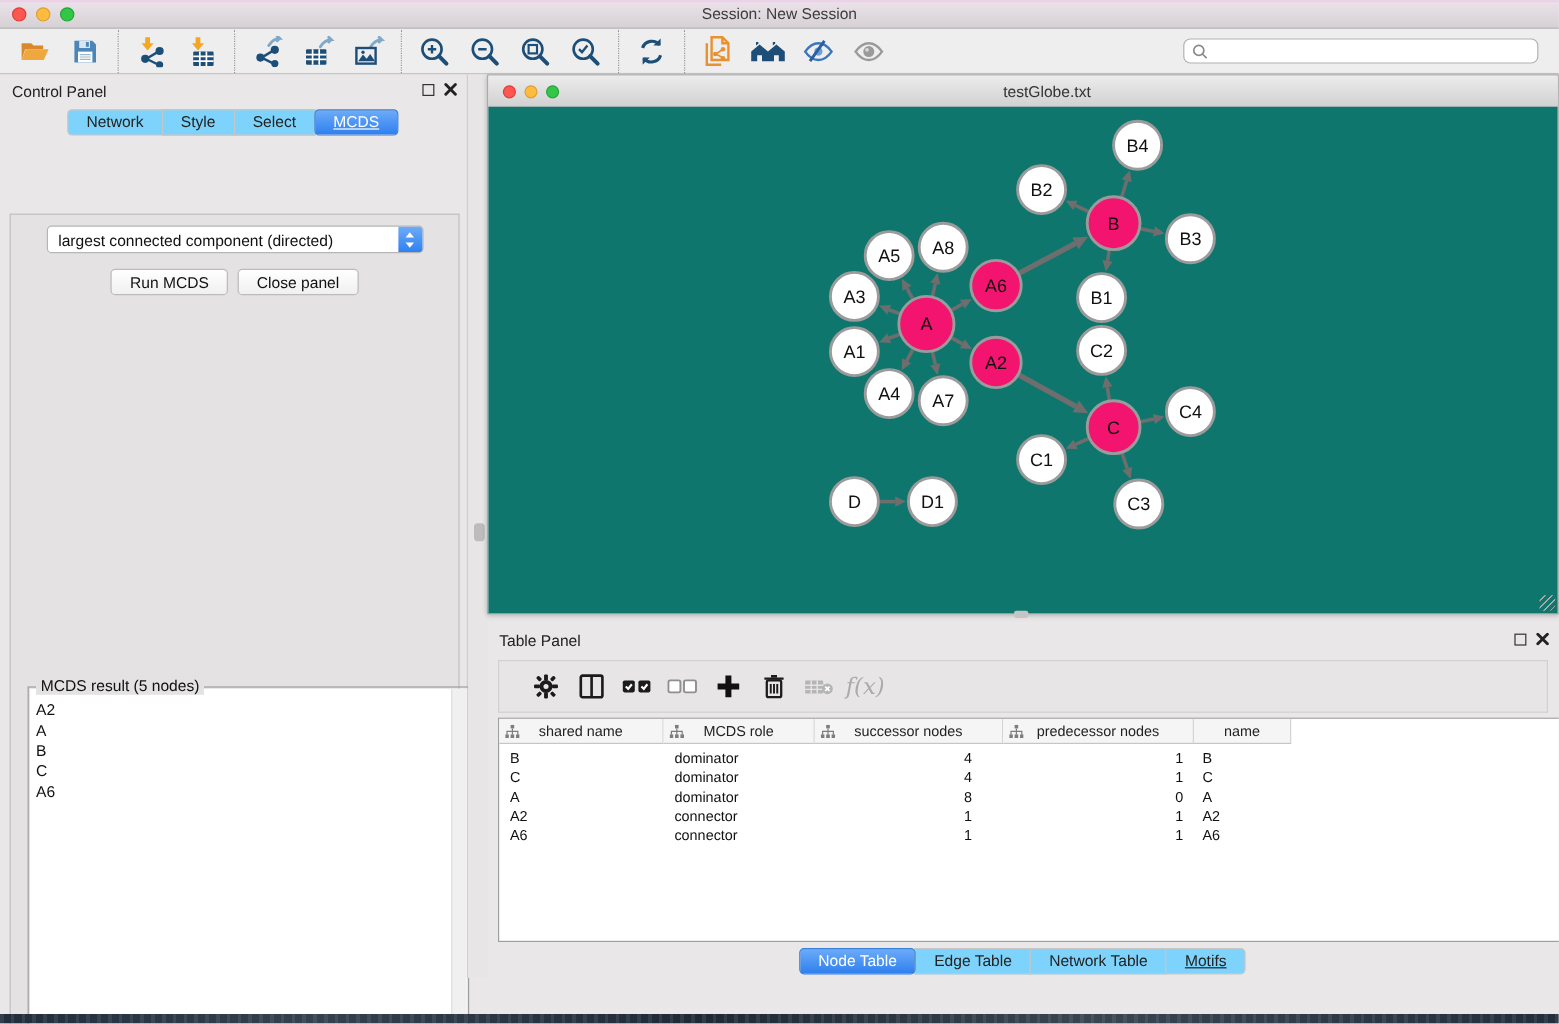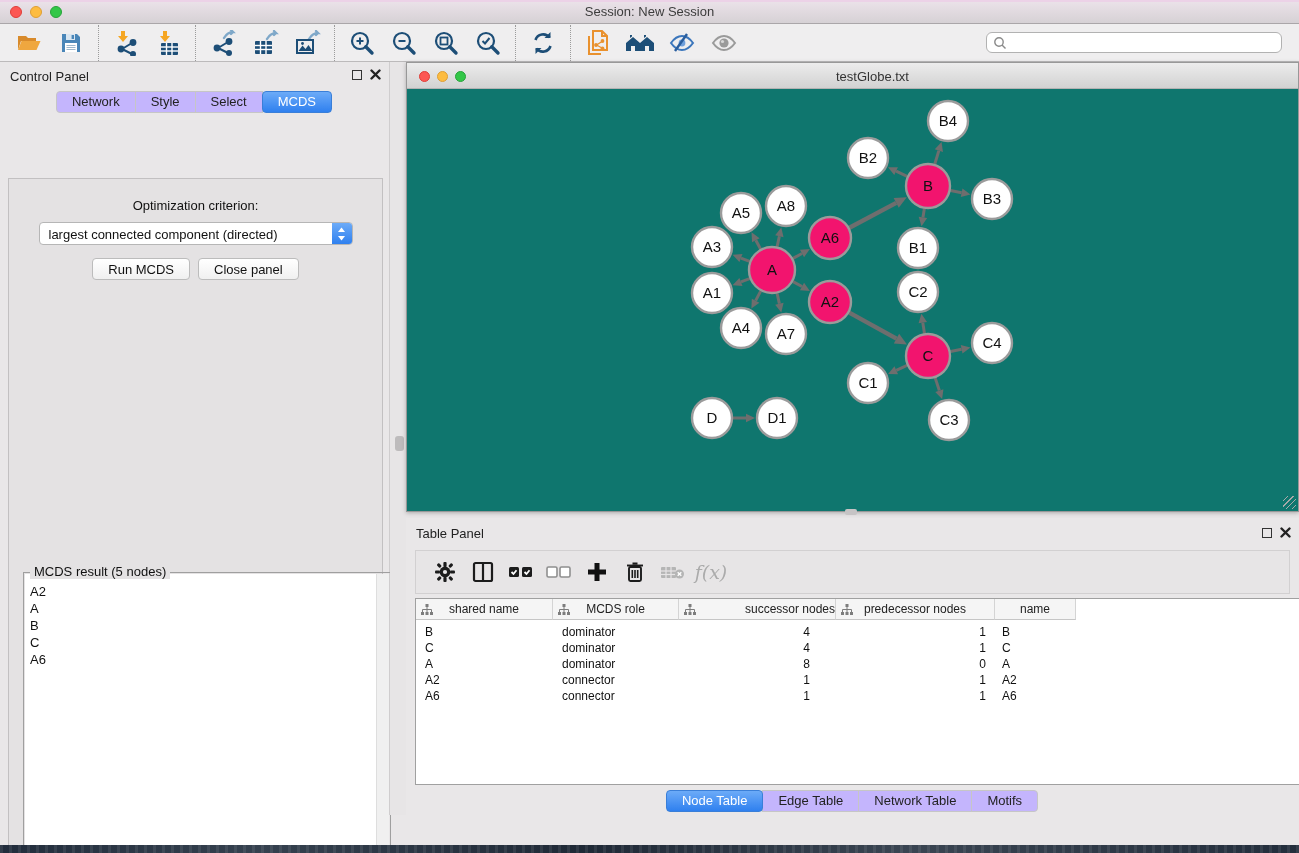--- a/index.html
+++ b/index.html
@@ -27,24 +27,24 @@
     border:1px solid #b2b2b2; border-radius:6px; display:flex; align-items:center; padding:0 6px; }
   .searchbox input { border:none; outline:none; flex:1; font-size:12px; font-family:"Liberation Sans",sans-serif; background:transparent; }
 
   
   .control-panel { position:absolute; left:0; top:62px; width:390px; height:753px; background:#e9e7e8; border-right:1px solid #cfcdce; }
   .cp-head { position:relative; height:26px; }
   .cp-title { position:absolute; left:10px; top:7px; font-size:13px; color:#222; }
   .panel-btns { position:absolute; right:8px; top:7px; display:flex; gap:8px; align-items:center; }
   .float-ico { width:10px; height:10px; border:1.6px solid #333; display:inline-block; }
   .tabs { display:flex; justify-content:center; margin-top:3px; position:relative; z-index:2; }
-  .seg { height:22px; line-height:20px; padding:0 15px; font-size:13px; color:#222; background:#c4b5fd;
+  .seg { height:22px; line-height:20px; padding:0 15px; font-size:13px; color:#222; background:#7dd3fc;
     border:1px solid #c6c6c6; margin-left:-1px; }
   .seg:first-child { border-radius:4px 0 0 4px; }
-  .seg:last-child { border-radius:0 4px 4px 0; }
+  .seg:last-child { border-radius:0 4px 4px 0;text-decoration:underline; }
   .seg.active { background:linear-gradient(#6cabf8,#2f80ef); color:#fff; border-color:#3a7fd8; border-radius:4px; position:relative; z-index:3; }
   .cp-body { position:absolute; left:8px; top:116px; width:375px; height:690px; background:#e4e2e3; border:1px solid #c2c0c1; }
   .opt-label { text-align:center; margin-top:19px; font-size:13px; color:#111; }
   .combo { position:relative; width:314px; height:23px; margin:9px auto 0; background:#fff; border:1px solid #b6b6b6; border-radius:4px; }
   .combo-text { position:absolute; left:9px; top:4px; font-size:13px; color:#111; white-space:nowrap; }
   .combo-step { position:absolute; right:0px; top:0px; width:20px; height:21px; border-radius:0 3px 3px 0;
     background:linear-gradient(#6cabf8,#2f80ef); display:flex; flex-direction:column; align-items:center; justify-content:center; gap:1px; }
   .btn-row { display:flex; justify-content:center; gap:8px; margin-top:13px; }
   .mac-btn { height:22px; padding:0 15px; font-size:13px; color:#111; background:linear-gradient(#ffffff,#f0f0f0);
     border:1px solid #bcbcbc; border-radius:4px; font-family:"Liberation Sans",sans-serif; }
@@ -66,29 +66,29 @@
   .nf-canvas svg { display:block; width:100%; height:100%; }
   .resize-grip { position:absolute; right:2px; bottom:2px; width:13px; height:13px;
     background:repeating-linear-gradient(135deg, transparent 0 3px, #a9a9a9 3px 4px); }
   .bottom-grip { position:absolute; left:438px; bottom:-4px; width:12px; height:6px; background:#c6c4c5; border-radius:2px; }
 
   
   .table-panel { position:absolute; left:16px; top:456px; width:893px; height:297px; background:#e9e7e8; }
   .tp-head { position:relative; height:26px; }
   .tp-title { position:absolute; left:10px; top:8px; font-size:13px; color:#222; }
   .tp-toolbar { position:absolute; left:9px; top:32px; width:875px; height:44px; background:#e7e5e6; border:1px solid #d2d0d1;
-    display:flex; align-items:center; padding-left:10px; }
+    display:flex; align-items:center; padding-left:20px; }
   .tp-ic { width:38px; height:32px; display:flex; align-items:center; justify-content:center; }
   .fx { font-family:"DejaVu Serif", serif; font-style:italic; font-size:19px; color:#ababab; }
   .ttable { position:absolute; left:9px; top:80px; width:969px; height:187px; background:#fff; border:1px solid #a0a0a0; overflow:hidden; }
   .thead { display:flex; height:21px; }
   .th { background:#f5f5f5; border-right:1px solid #d4d4d4; border-bottom:1px solid #c6c6c6;
     display:flex; align-items:center; justify-content:center; gap:5px; font-size:12px; color:#222; position:relative; }
   .th .hier { position:absolute; left:5px; top:5px; }
-  .th:nth-child(1){ width:137px; } .th:nth-child(2){ width:126px; } .th:nth-child(3){ width:157px;justify-content:flex-end; }
+  .th:nth-child(1){ width:137px; } .th:nth-child(2){ width:126px; } .th:nth-child(3){ width:157px; }
   .th:nth-child(4){ width:159px; } .th:nth-child(5){ width:81px; }
   .trow { display:flex; height:16px; align-items:center; font-size:12px; color:#111; }
   .td { overflow:hidden; white-space:nowrap; }
   .td.c1 { width:137px; padding-left:9px; } .td.c2 { width:126px; padding-left:9px; }
   .td.c3 { width:157px; text-align:right; padding-right:26px; }
   .td.c4 { width:159px; text-align:right; padding-right:9px; }
   .td.c5 { width:81px; padding-left:7px; }
   .tp-tabs { position:absolute; left:0; right:0; top:272px; display:flex; justify-content:center; }
 
   
@@ -288,21 +288,20 @@
           </svg>
       </span>
     </div>
     <div class="tabs">
       <span class="seg">Network</span>
       <span class="seg">Style</span>
       <span class="seg">Select</span>
       <span class="seg active">MCDS</span>
     </div>
     <div class="cp-body">
-      <div class="opt-label">Optimization criterion:</div>
       <div class="combo">
         <span class="combo-text">largest connected component (directed)</span>
         <span class="combo-step">
           <svg width="9" height="14" viewBox="0 0 9 14">
               <path d="M4.5 0.5L8 5H1z" fill="#fff"></path>
               <path d="M4.5 13.5L1 9h7z" fill="#fff"></path>
             </svg>
         </span>
       </div>
       <div class="btn-row">

